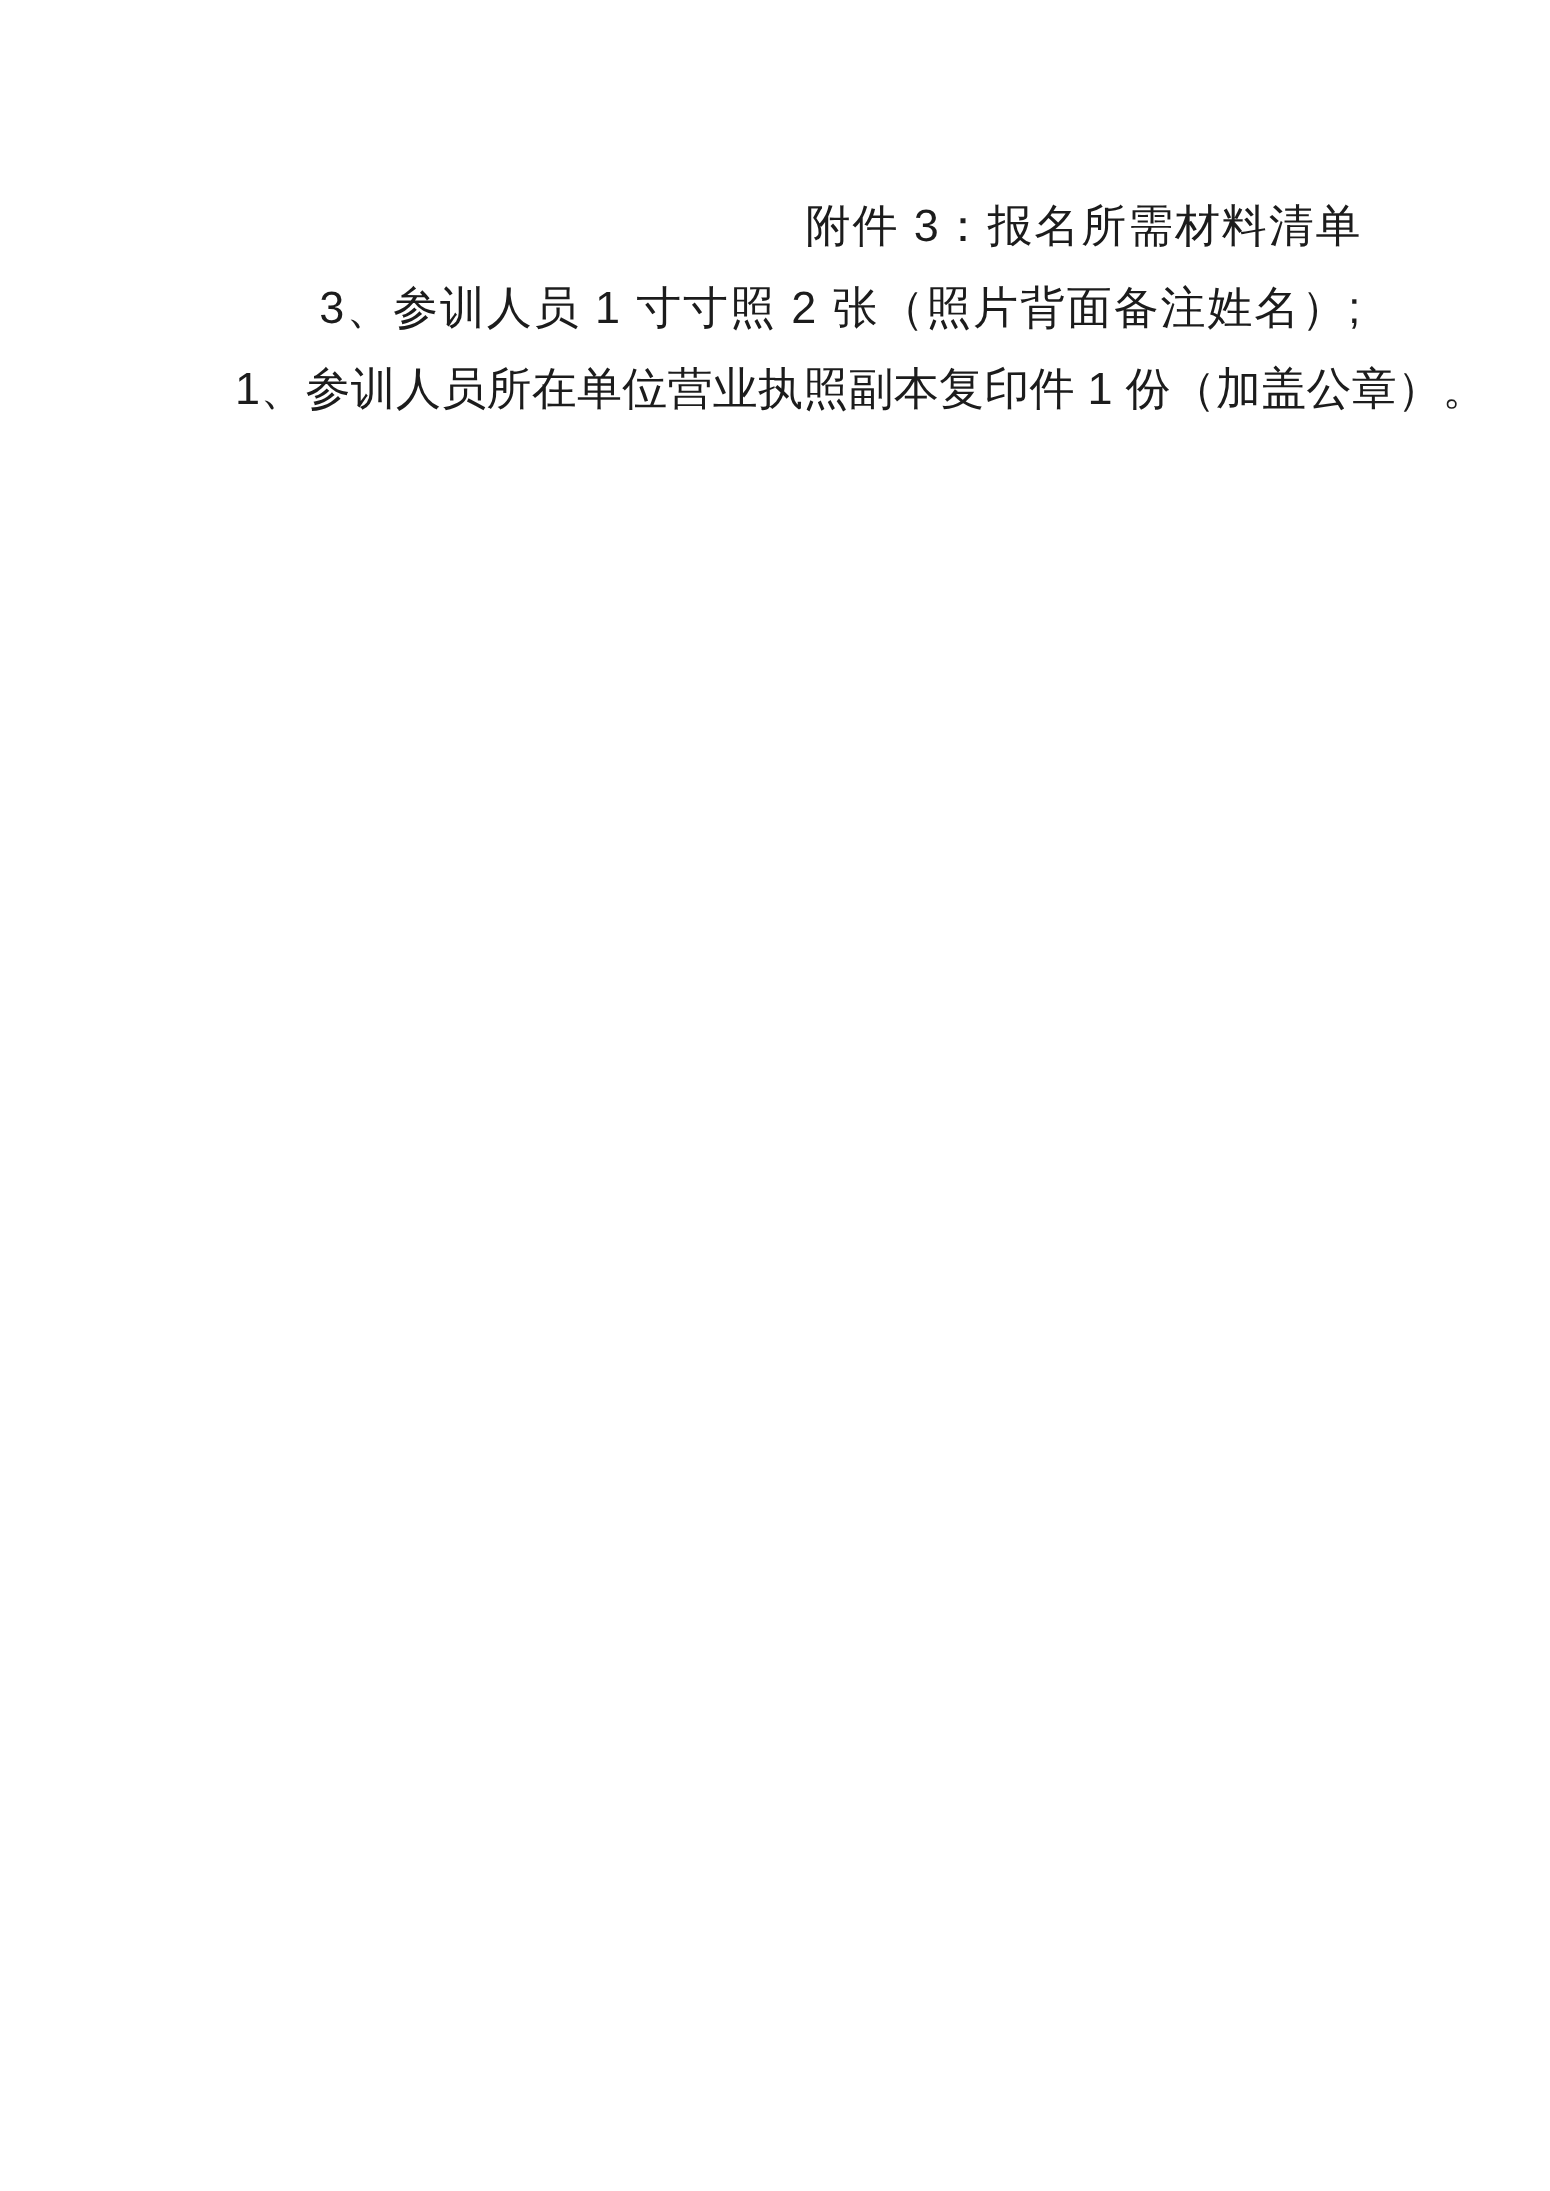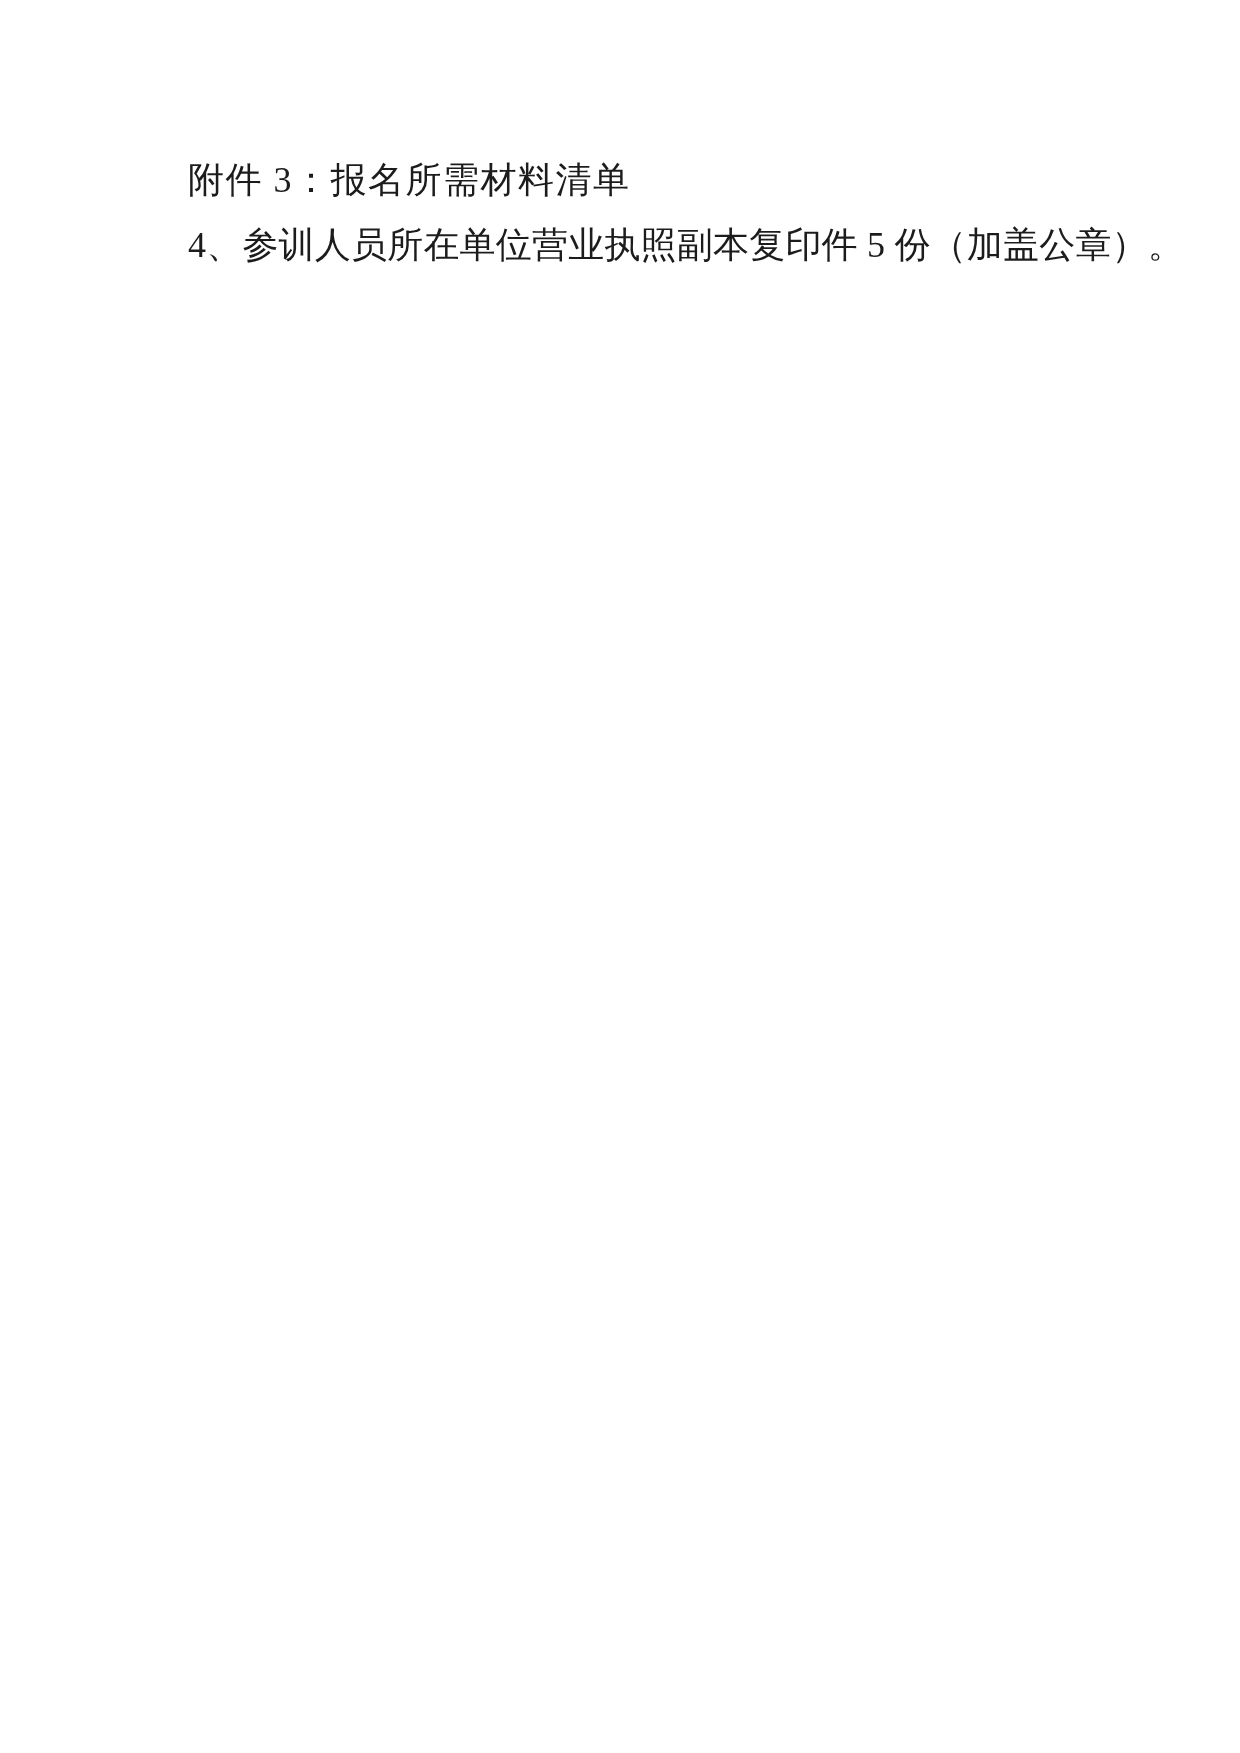--- a/index.html
+++ b/index.html
@@ -6,21 +6,22 @@
     margin: 0;
     padding: 0;
     background: #ffffff;
   }
   .page {
     position: relative;
     width: 1240px;
     height: 1339px;
     background: #ffffff;
     overflow: hidden;
-    font-family: Liberation Serif, serif;
+    font-family: Liberation Sans, sans-serif;
+    text-align: right;
   }
   .doc-block {
     position: absolute;
     top: 148px;
     left: 188px;
     right: 150px;
     color: #1c1c1c;
   }
   .doc-line {
     margin: 0;
@@ -33,15 +34,16 @@
   .doc-line.tight {
     letter-spacing: 0.2px;
   }
 </style>
 </head>
 <body>
 
 <div class="page">
   <div class="doc-block">
     <p class="doc-line">附件 3：报名所需材料清单</p>
-    <p class="doc-line tight">4、参训人员所在单位营业执照副本复印件 5 份（加盖公章）。</p>
+    <p class="doc-line">3、参训人员 1 寸寸照 2 张（照片背面备注姓名）;</p>
+    <p class="doc-line tight">1、参训人员所在单位营业执照副本复印件 1 份（加盖公章）。</p>
   </div>
 </div>
 
 </body></html>

